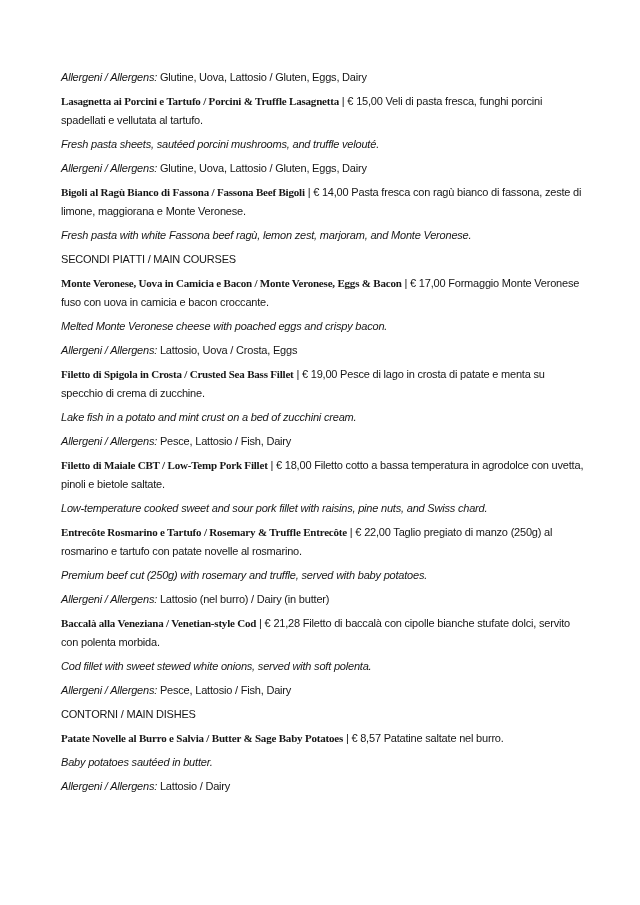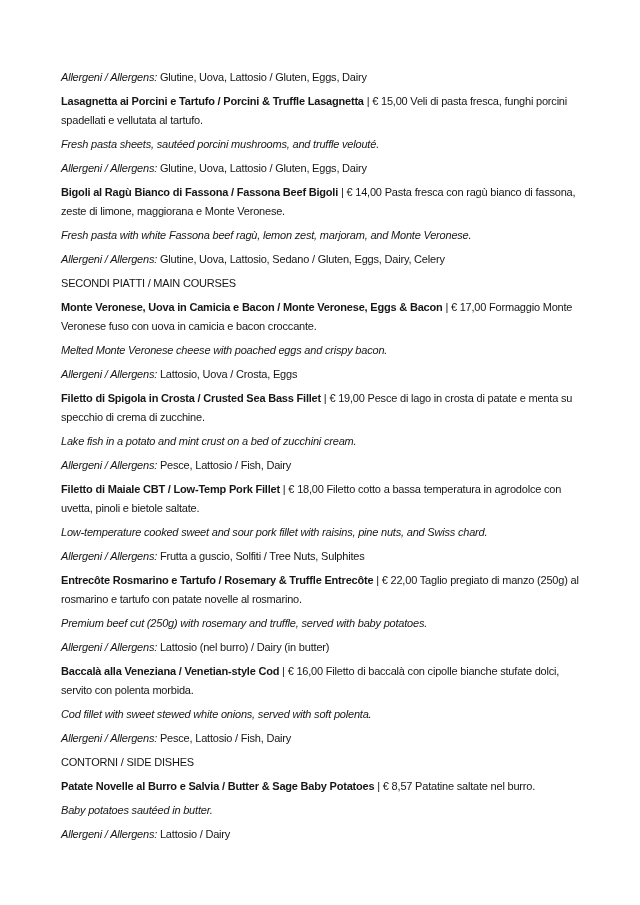--- a/index.html
+++ b/index.html
@@ -26,20 +26,21 @@
   .menu-body p {
     margin: 0 0 5px 0;
     line-height: 19px;
   }
   .allergens em {
     font-style: italic;
     font-weight: normal;
   }
   .dish b {
     font-weight: bold;
+    font-family: Liberation Serif, serif;
   }
   .sep {
     font-weight: normal;
   }
   .translation em {
     font-style: italic;
   }
   .heading b {
     font-weight: normal;
   }
@@ -54,55 +55,53 @@
   <p class="dish"><b>Lasagnetta ai Porcini e Tartufo / Porcini &amp; Truffle Lasagnetta</b> <span class="sep">|</span> <span>€ 15,00</span> <span>Veli di pasta fresca, funghi porcini spadellati e vellutata al tartufo.</span></p>
 
   <p class="translation"><em>Fresh pasta sheets, sautéed porcini mushrooms, and truffle velouté.</em></p>
 
   <p class="allergens"><em>Allergeni / Allergens:</em> <span>Glutine, Uova, Lattosio / Gluten, Eggs, Dairy</span></p>
 
   <p class="dish"><b>Bigoli al Ragù Bianco di Fassona / Fassona Beef Bigoli</b> <span class="sep">|</span> <span>€ 14,00</span> <span>Pasta fresca con ragù bianco di fassona, zeste di limone, maggiorana e Monte Veronese.</span></p>
 
   <p class="translation"><em>Fresh pasta with white Fassona beef ragù, lemon zest, marjoram, and Monte Veronese.</em></p>
 
-  <p class="allergens"><em>Allergeni / Allergens:</em> <span>Glutine, Uova, Lattosio, Sedano / Gluten, Eggs, Dairy, Celery</span></p>
 
   <p class="heading"><b>SECONDI PIATTI / MAIN COURSES</b></p>
 
   <p class="dish"><b>Monte Veronese, Uova in Camicia e Bacon / Monte Veronese, Eggs &amp; Bacon</b> <span class="sep">|</span> <span>€ 17,00</span> <span>Formaggio Monte Veronese fuso con uova in camicia e bacon croccante.</span></p>
 
   <p class="translation"><em>Melted Monte Veronese cheese with poached eggs and crispy bacon.</em></p>
 
   <p class="allergens"><em>Allergeni / Allergens:</em> <span>Lattosio, Uova / Crosta, Eggs</span></p>
 
   <p class="dish"><b>Filetto di Spigola in Crosta / Crusted Sea Bass Fillet</b> <span class="sep">|</span> <span>€ 19,00</span> <span>Pesce di lago in crosta di patate e menta su specchio di crema di zucchine.</span></p>
 
   <p class="translation"><em>Lake fish in a potato and mint crust on a bed of zucchini cream.</em></p>
 
   <p class="allergens"><em>Allergeni / Allergens:</em> <span>Pesce, Lattosio / Fish, Dairy</span></p>
 
   <p class="dish"><b>Filetto di Maiale CBT / Low-Temp Pork Fillet</b> <span class="sep">|</span> <span>€ 18,00</span> <span>Filetto cotto a bassa temperatura in agrodolce con uvetta, pinoli e bietole saltate.</span></p>
 
   <p class="translation"><em>Low-temperature cooked sweet and sour pork fillet with raisins, pine nuts, and Swiss chard.</em></p>
 
-  <p class="allergens"><em>Allergeni / Allergens:</em> <span>Frutta a guscio, Solfiti / Tree Nuts, Sulphites</span></p>
 
   <p class="dish"><b>Entrecôte Rosmarino e Tartufo / Rosemary &amp; Truffle Entrecôte</b> <span class="sep">|</span> <span>€ 22,00</span> <span>Taglio pregiato di manzo (250g) al rosmarino e tartufo con patate novelle al rosmarino.</span></p>
 
   <p class="translation"><em>Premium beef cut (250g) with rosemary and truffle, served with baby potatoes.</em></p>
 
   <p class="allergens"><em>Allergeni / Allergens:</em> <span>Lattosio (nel burro) / Dairy (in butter)</span></p>
 
-  <p class="dish"><b>Baccalà alla Veneziana / Venetian-style Cod</b> <span class="sep">|</span> <span>€ 16,00</span> <span>Filetto di baccalà con cipolle bianche stufate dolci, servito con polenta morbida.</span></p>
+  <p class="dish"><b>Baccalà alla Veneziana / Venetian-style Cod</b> <span class="sep">|</span> <span>€ 21,28</span> <span>Filetto di baccalà con cipolle bianche stufate dolci, servito con polenta morbida.</span></p>
 
   <p class="translation"><em>Cod fillet with sweet stewed white onions, served with soft polenta.</em></p>
 
   <p class="allergens"><em>Allergeni / Allergens:</em> <span>Pesce, Lattosio / Fish, Dairy</span></p>
 
-  <p class="heading"><b>CONTORNI / SIDE DISHES</b></p>
+  <p class="heading"><b>CONTORNI / MAIN DISHES</b></p>
 
   <p class="dish"><b>Patate Novelle al Burro e Salvia / Butter &amp; Sage Baby Potatoes</b> <span class="sep">|</span> <span>€ 8,57</span> <span>Patatine saltate nel burro.</span></p>
 
   <p class="translation"><em>Baby potatoes sautéed in butter.</em></p>
 
   <p class="allergens"><em>Allergeni / Allergens:</em> <span>Lattosio / Dairy</span></p>
 </div>
 </div>
 
 </body></html>

